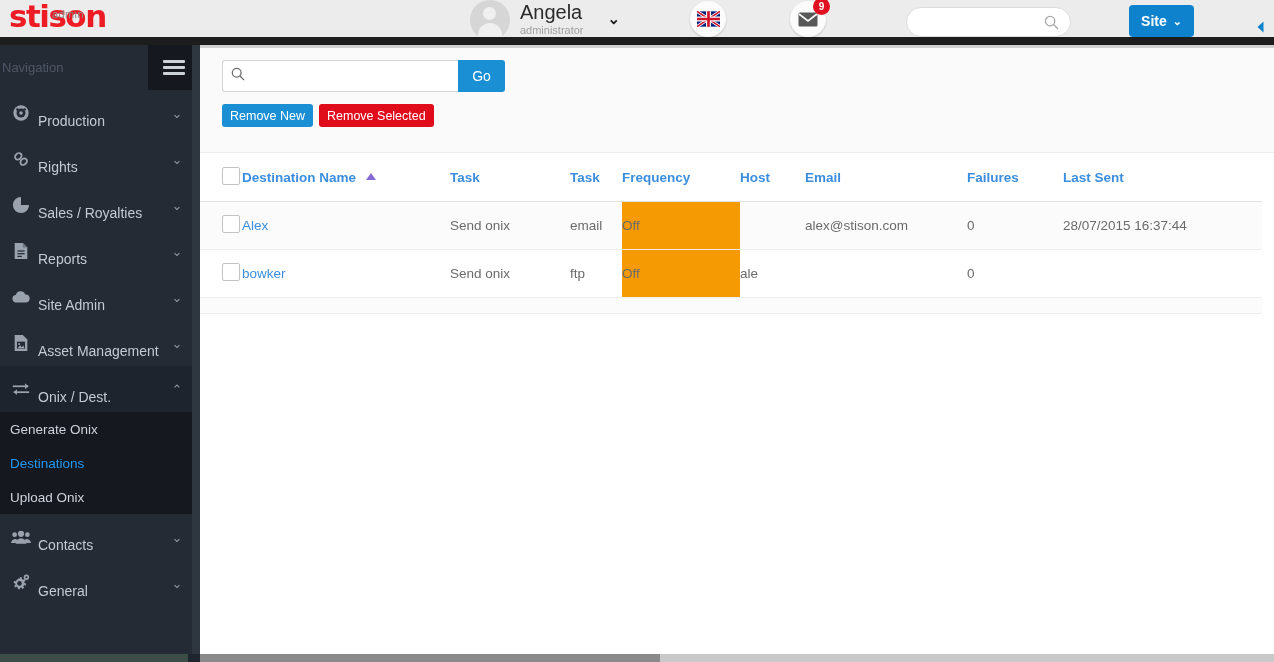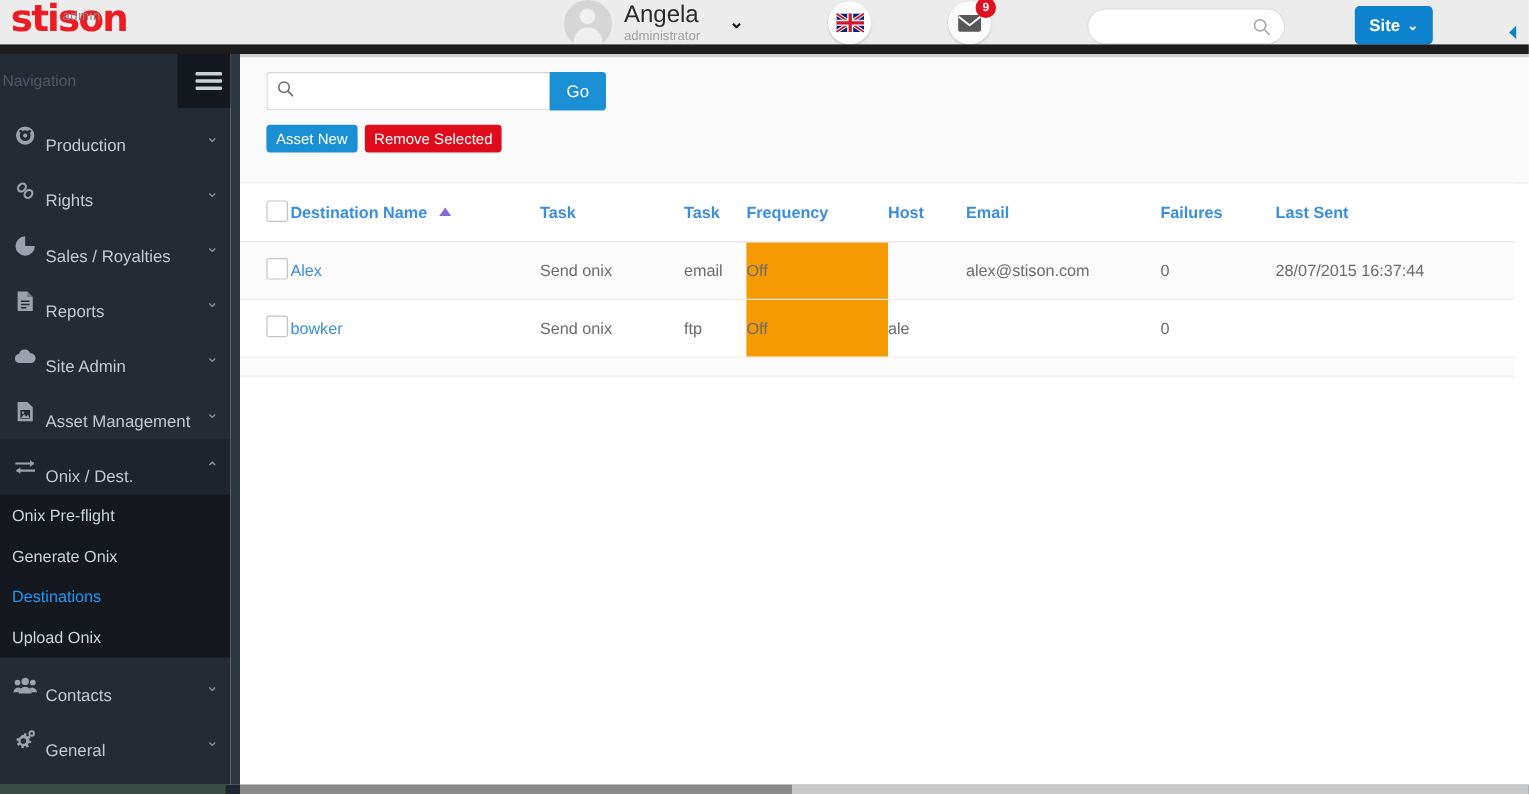--- a/index.html
+++ b/index.html
@@ -495,23 +495,20 @@
           <path d="M15.5,1.8 L19,5 L15.5,8.2" fill="#9aa3ad" stroke="none"></path>
         <path d="M20,11.5 H3"></path>
           <path d="M6.5,8.3 L3,11.5 L6.5,14.7" fill="#9aa3ad" stroke="none"></path>
       </svg>
     </span>
     <span class="nav-label">Onix / Dest.</span>
     <span class="nav-caret">⌃</span>
   </div>
 
   <div class="subnav">
-    <div class="subnav-item">
-      <span>Onix Pre-flight</span>
-    </div>
     <div class="subnav-item">
       <span>Generate Onix</span>
     </div>
     <div class="subnav-item selected">
       <span>Destinations</span>
     </div>
     <div class="subnav-item">
       <span>Upload Onix</span>
     </div>
   </div>
@@ -556,21 +553,21 @@
             <circle cx="6.5" cy="6.5" r="5" stroke="#6d6d6d" stroke-width="1.5" fill="none"></circle>
             <line x1="10.2" y1="10.2" x2="15" y2="15" stroke="#6d6d6d" stroke-width="1.5"></line>
           </svg>
         </span>
         <input type="text" placeholder="" style="">
       </div>
       <button class="go-btn">Go</button>
     </div>
 
     <div class="btn-row">
-      <button class="btn btn-create">Asset New</button>
+      <button class="btn btn-create">Remove New</button>
       <button class="btn btn-remove">Remove Selected</button>
     </div>
   </div>
 
   <table class="grid">
     <thead>
       <tr>
         <th class="c-check">
           <span class="chk"></span>
         </th>

